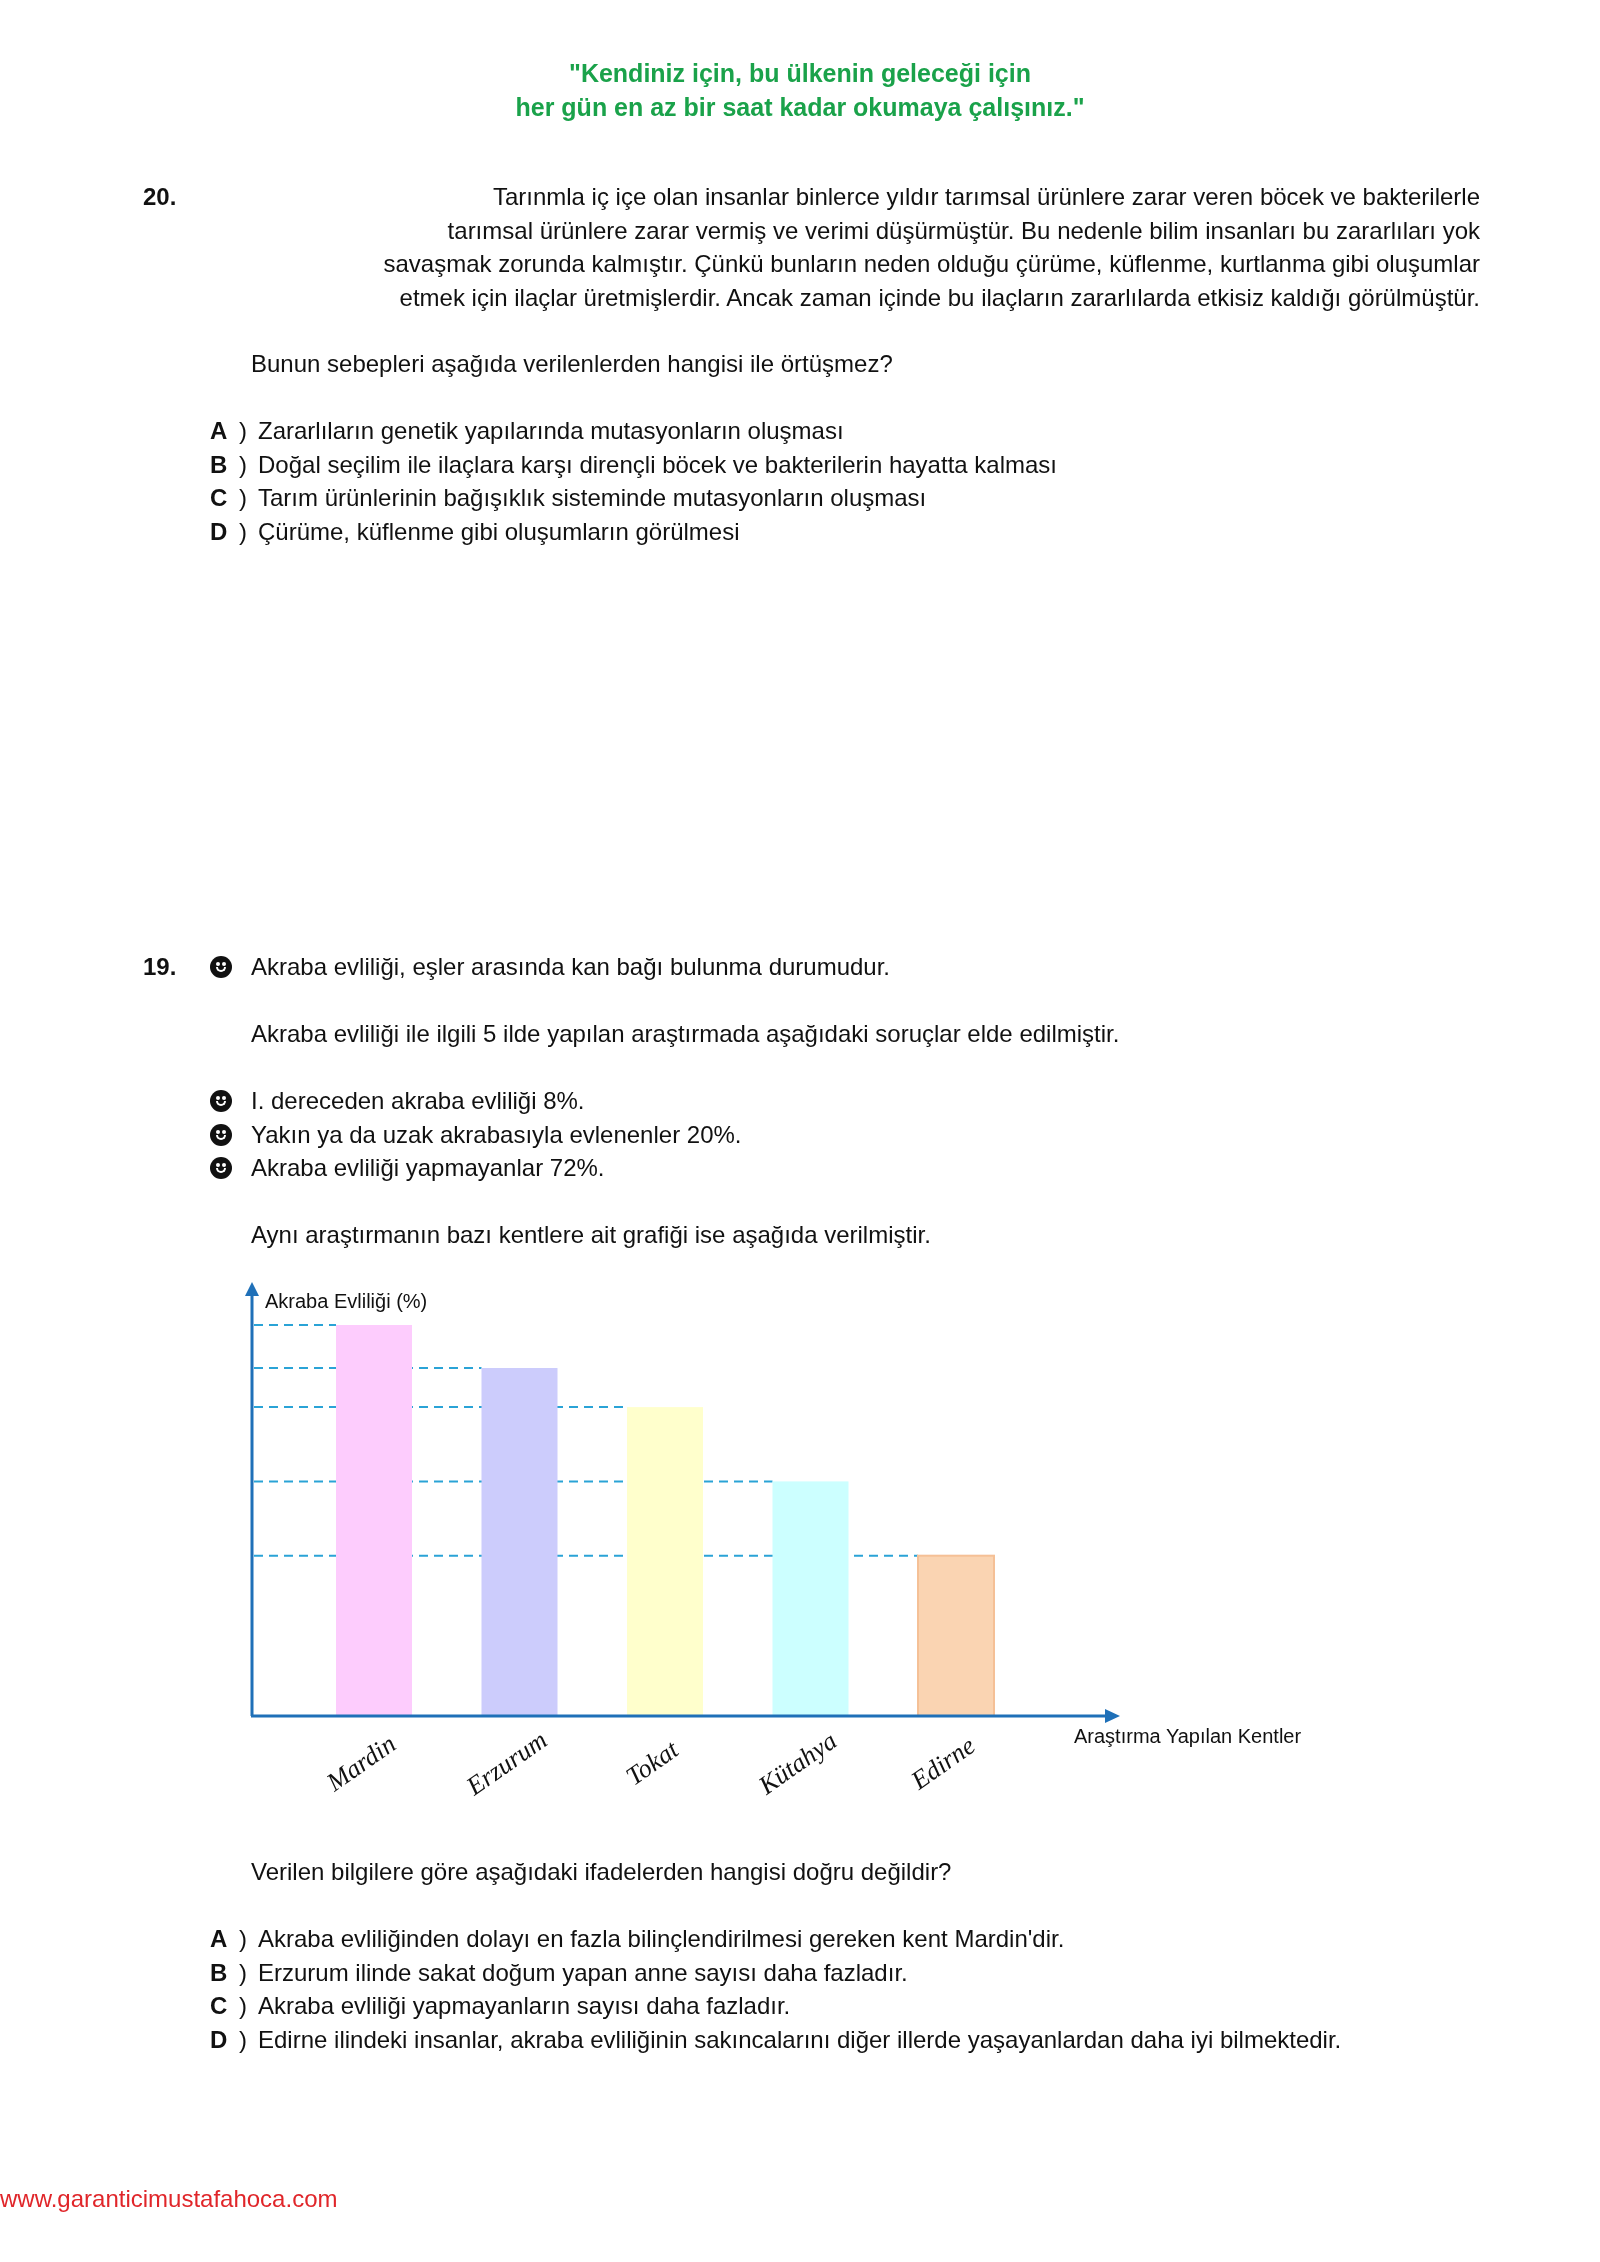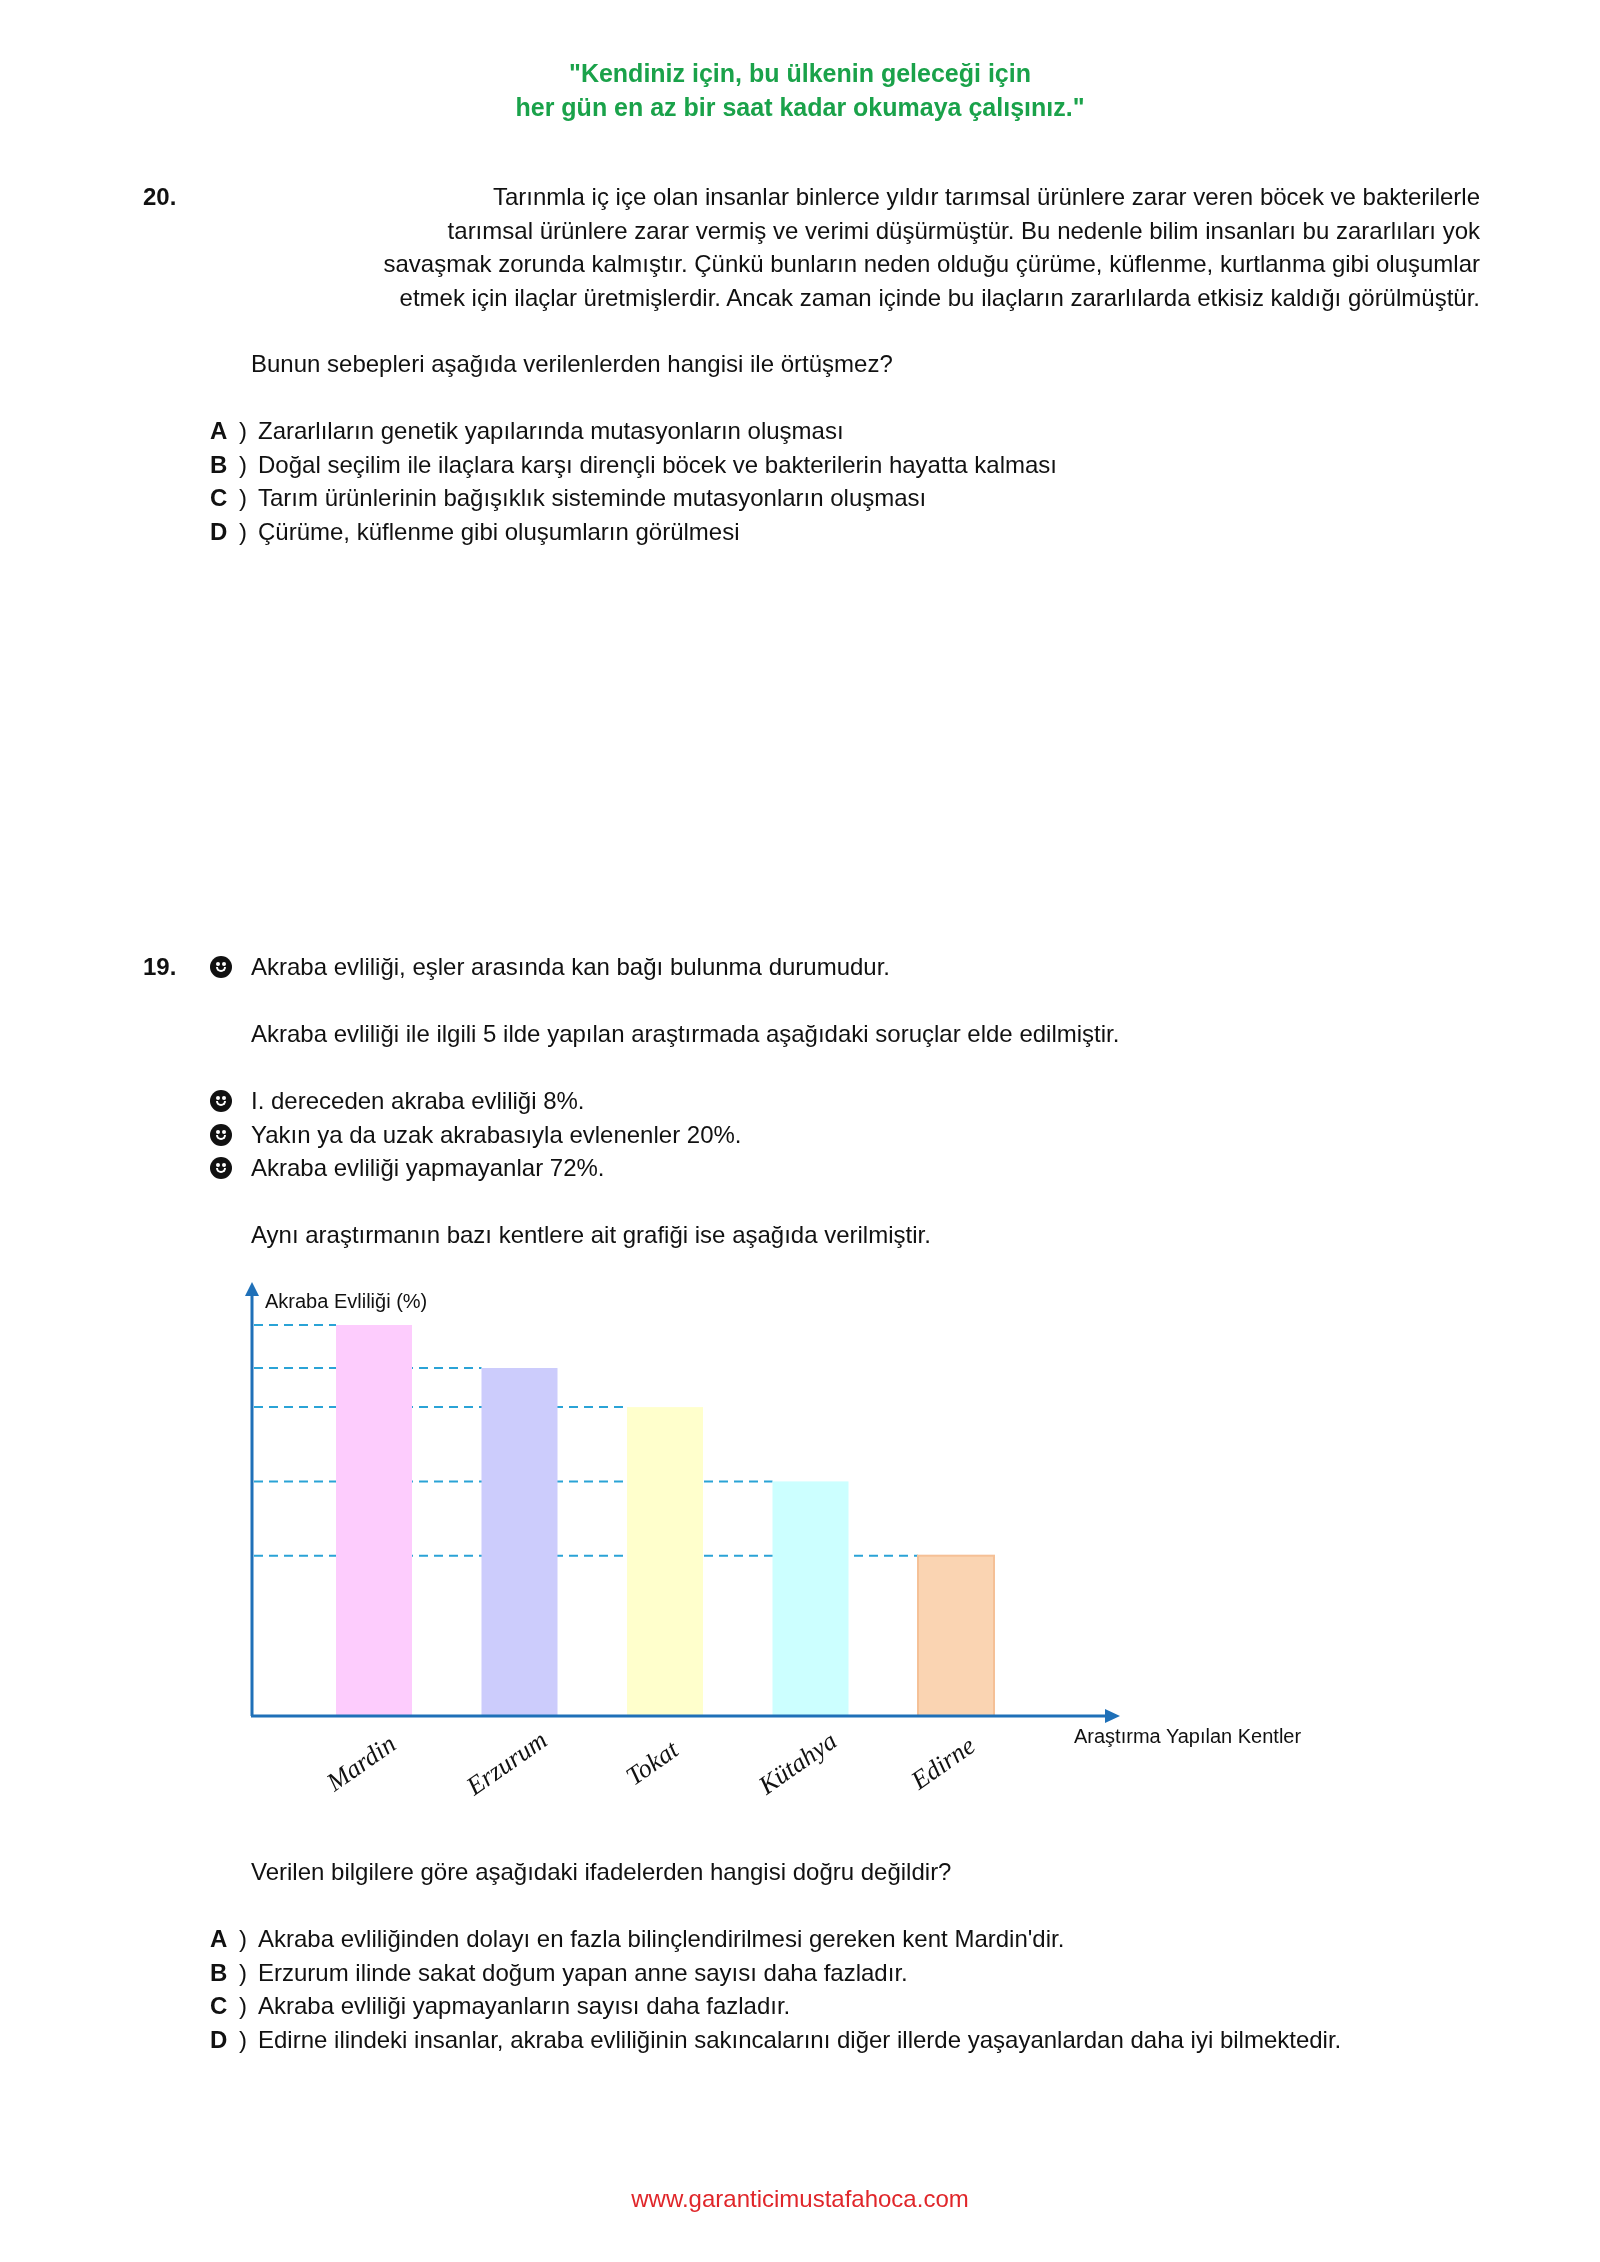--- a/index.html
+++ b/index.html
@@ -20,21 +20,21 @@
   .opt.wrap { height:67px; }
   .opt.wrap .text { white-space:normal; width:1110px; }
   .bullet { display:inline-block; width:22px; height:22px; border-radius:50%; background:#111;
             position:relative; vertical-align:-3px; }
   .bullet::before, .bullet::after { content:""; position:absolute; top:6px; width:4px; height:4px; background:#fff; border-radius:50%; }
   .bullet::before { left:6px; } .bullet::after { left:12px; }
   .bullet span { position:absolute; left:6px; top:11px; width:10px; height:5px; border:2px solid #fff; border-top:none; border-radius:0 0 6px 6px; box-sizing:border-box; }
   .blist .item { position:relative; height:33.5px; }
   .blist .item .bullet { position:absolute; left:0; top:6px; }
   .blist .item .text { position:absolute; left:41px; }
-  .footer { position:absolute; left:0; width:1600px; top:2185px; text-align:center; color:#e0262a; font-size:24px; }
+  .footer { position:absolute; left:0; width:1600px; top:2185px; text-align:left; color:#e0262a; font-size:24px; }
   svg text { font-family:"Liberation Sans", sans-serif; }
 </style>
 </head>
 <body>
 
 <div class="motto">
   <div>"Kendiniz için, bu ülkenin geleceği için</div>
   <div>her gün en az bir saat kadar okumaya çalışınız."</div>
 </div>
 

